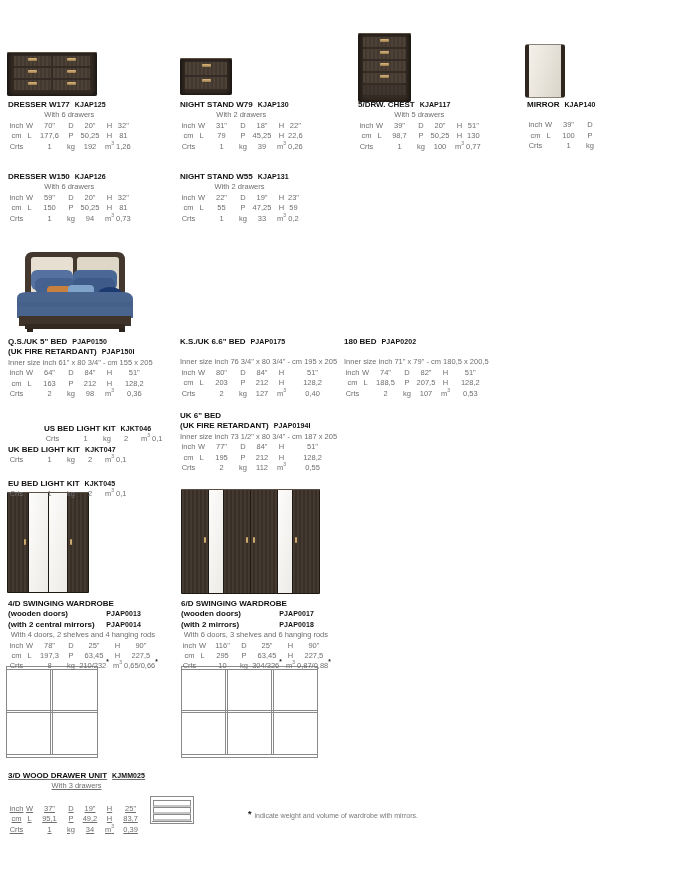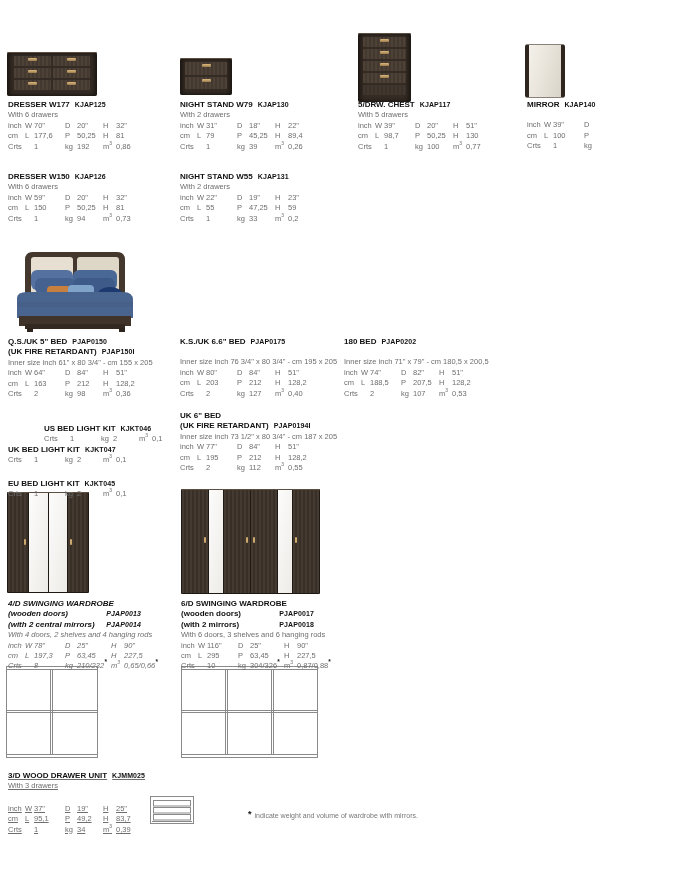--- a/index.html
+++ b/index.html
@@ -1,17 +1,17 @@
 <!DOCTYPE html>
 <html><head>
 <meta charset="utf-8">
 <style>
   html,body{margin:0;padding:0;background:#fff;}
   #page{position:relative;width:596px;height:874px;background:#fff;overflow:hidden;
-        font-family:"Liberation Sans",sans-serif;-webkit-font-smoothing:antialiased;}
+        font-family:"Liberation Sans",sans-serif;text-align:center;-webkit-font-smoothing:antialiased;}
 
   
   .product{position:absolute;font-size:7.5px;color:#6e6e6e;line-height:10px;white-space:nowrap;}
   .title-line{display:flex;align-items:baseline;font-weight:bold;color:#111;font-size:8px;line-height:10.4px;}
   .pcode{font-size:7px;margin-left:5px;letter-spacing:.1px;}
   .desc{line-height:10.3px;}
   .spec{margin-top:0;}
   .srow{display:grid;grid-template-columns:17px 9px 31px 12px 26px 13px auto;line-height:10.4px;}
   .c{display:block;}
   sup{font-size:5px;line-height:0;vertical-align:4px;}
@@ -25,21 +25,21 @@
   #p-dresser-w150{left:8px;top:172px;}
   #p-night-stand-w55{left:180px;top:172px;}
   #p-qs-uk-5-bed{left:8px;top:337px;}
   #p-ks-uk-66-bed{left:180px;top:337px;}
   #p-180-bed{left:344px;top:337px;}
   #p-ks-uk-66-bed .desc,#p-180-bed .desc{margin-top:10px;}
   #p-us-bed-light-kit{left:8px;top:424px;margin-left:36px;}
   #p-uk-bed-light-kit{left:8px;top:445px;}
   #p-eu-bed-light-kit{left:8px;top:466px;margin-top:13px;}
   #p-uk-6-bed{left:180px;top:411px;}
-  #p-wardrobe-4d{left:8px;top:599px;font-style:italic;}
+  #p-wardrobe-4d{left:8px;top:599px;}
   #p-wardrobe-6d{left:181px;top:599px;}
   #p-wardrobe-4d .title-line,#p-wardrobe-6d .title-line{width:133px;}
   #p-wardrobe-4d .pcode,#p-wardrobe-6d .pcode{margin-left:auto;}
   #p-wardrobe-4d .srow,#p-wardrobe-6d .srow{grid-template-columns:17px 9px 31px 12px 34px 13px auto;}
   #p-drawer-unit-3d{left:8px;top:771px;text-decoration:underline;}
   #p-drawer-unit-3d .spec{margin-top:12px;}
 
   
   .furn{position:absolute;}
   .casewood{position:absolute;inset:0;background:#342b24;border-radius:2px;
@@ -269,21 +269,21 @@
             <span class="c k">H</span>
             <span class="c v">81</span>
           </div>
           <div class="srow">
             <span class="c lab">Crts</span>
             <span class="c k"></span>
             <span class="c v">1</span>
             <span class="c k">kg</span>
             <span class="c v">192</span>
             <span class="c k">m<sup>3</sup></span>
-            <span class="c v">0,86</span>
+            <span class="c v">1,26</span>
           </div>
         </div>
       </div>
       <div class="product" id="p-night-stand-w79">
         <div class="title-line">
           <span class="pname">NIGHT STAND W79</span>
           <span class="pcode">KJAP130</span>
         </div>
         <div class="desc">With 2 drawers</div>
         <div class="spec">
@@ -296,21 +296,21 @@
             <span class="c k">H</span>
             <span class="c v">22"</span>
           </div>
           <div class="srow">
             <span class="c lab">cm</span>
             <span class="c k">L</span>
             <span class="c v">79</span>
             <span class="c k">P</span>
             <span class="c v">45,25</span>
             <span class="c k">H</span>
-            <span class="c v">89,4</span>
+            <span class="c v">22,6</span>
           </div>
           <div class="srow">
             <span class="c lab">Crts</span>
             <span class="c k"></span>
             <span class="c v">1</span>
             <span class="c k">kg</span>
             <span class="c v">39</span>
             <span class="c k">m<sup>3</sup></span>
             <span class="c v">0,26</span>
           </div>

